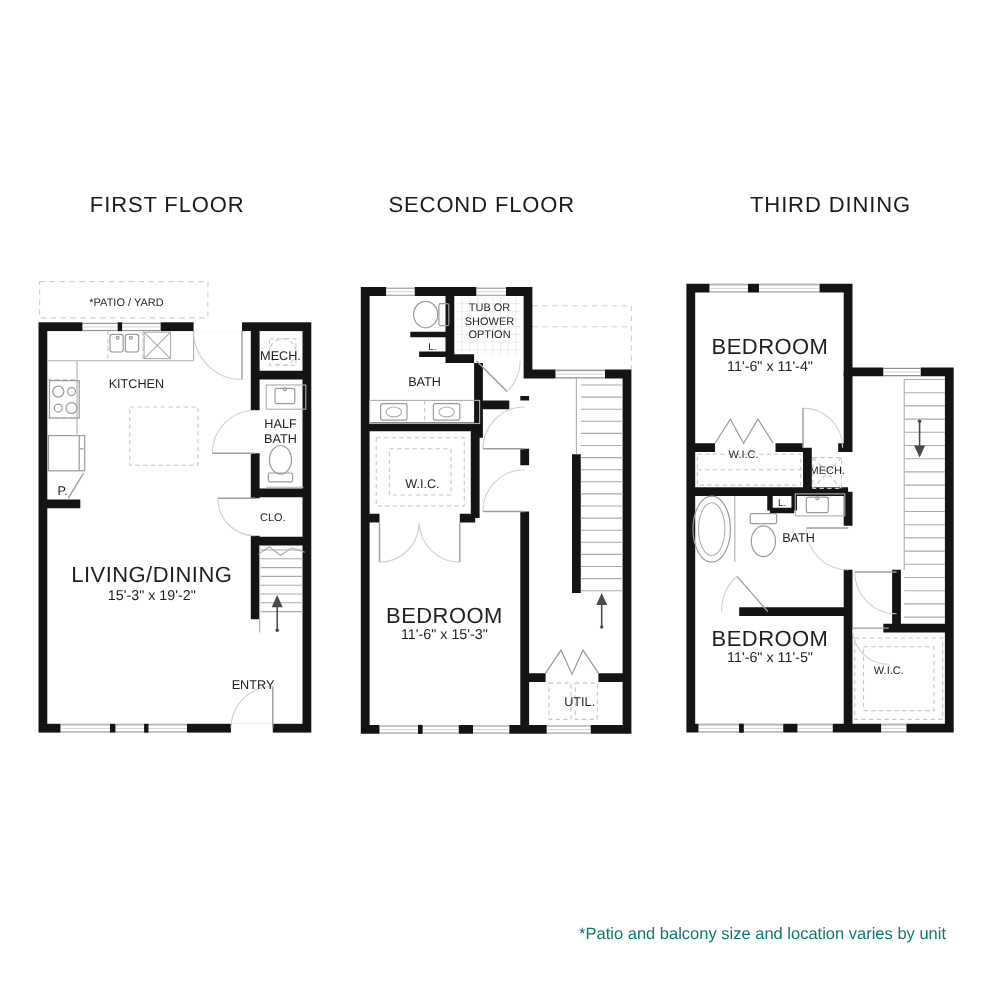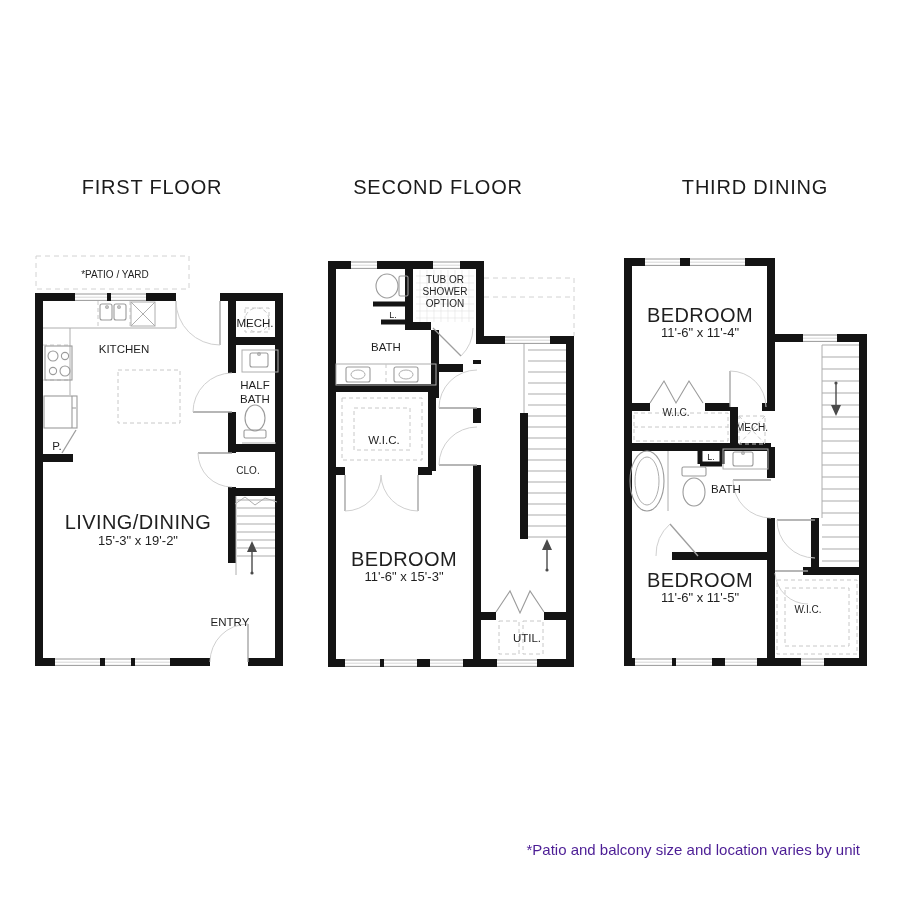--- a/index.html
+++ b/index.html
@@ -1,20 +1,20 @@
 <!DOCTYPE html>
 <html><head>
 <meta charset="utf-8">
 <style>
   html,body{margin:0;padding:0;background:#ffffff;}
   #stage{position:relative;width:900px;height:900px;background:#ffffff;overflow:hidden;
          font-family:"Liberation Sans",sans-serif;}
   .floor-title{position:absolute;width:262px;text-align:center;font-size:20px;
                letter-spacing:.8px;color:#1b1b1b;}
-  .footnote{position:absolute;top:841px;right:40px;font-size:15px;color:#4c1d95;}
+  .footnote{position:absolute;top:841px;right:40px;font-size:15px;color:#0f766e;}
   svg{position:absolute;overflow:visible;}
   
   .wall{stroke:#141414;stroke-width:8;fill:none;}
   .wall5{stroke:#141414;stroke-width:5;fill:none;}
   .fix{stroke:#aeaeae;stroke-width:1;fill:none;}
   .fix2{stroke:#9b9b9b;stroke-width:1.1;fill:none;}
   .dash{stroke:#c8c8c8;stroke-width:1;fill:none;stroke-dasharray:4 3;}
   .dash2{stroke:#d2d2d2;stroke-width:1;fill:none;stroke-dasharray:5 4;}
   .arc{stroke:#d0d0d0;stroke-width:1;fill:none;}
   .leaf{stroke:#9e9e9e;stroke-width:1.3;fill:none;}

